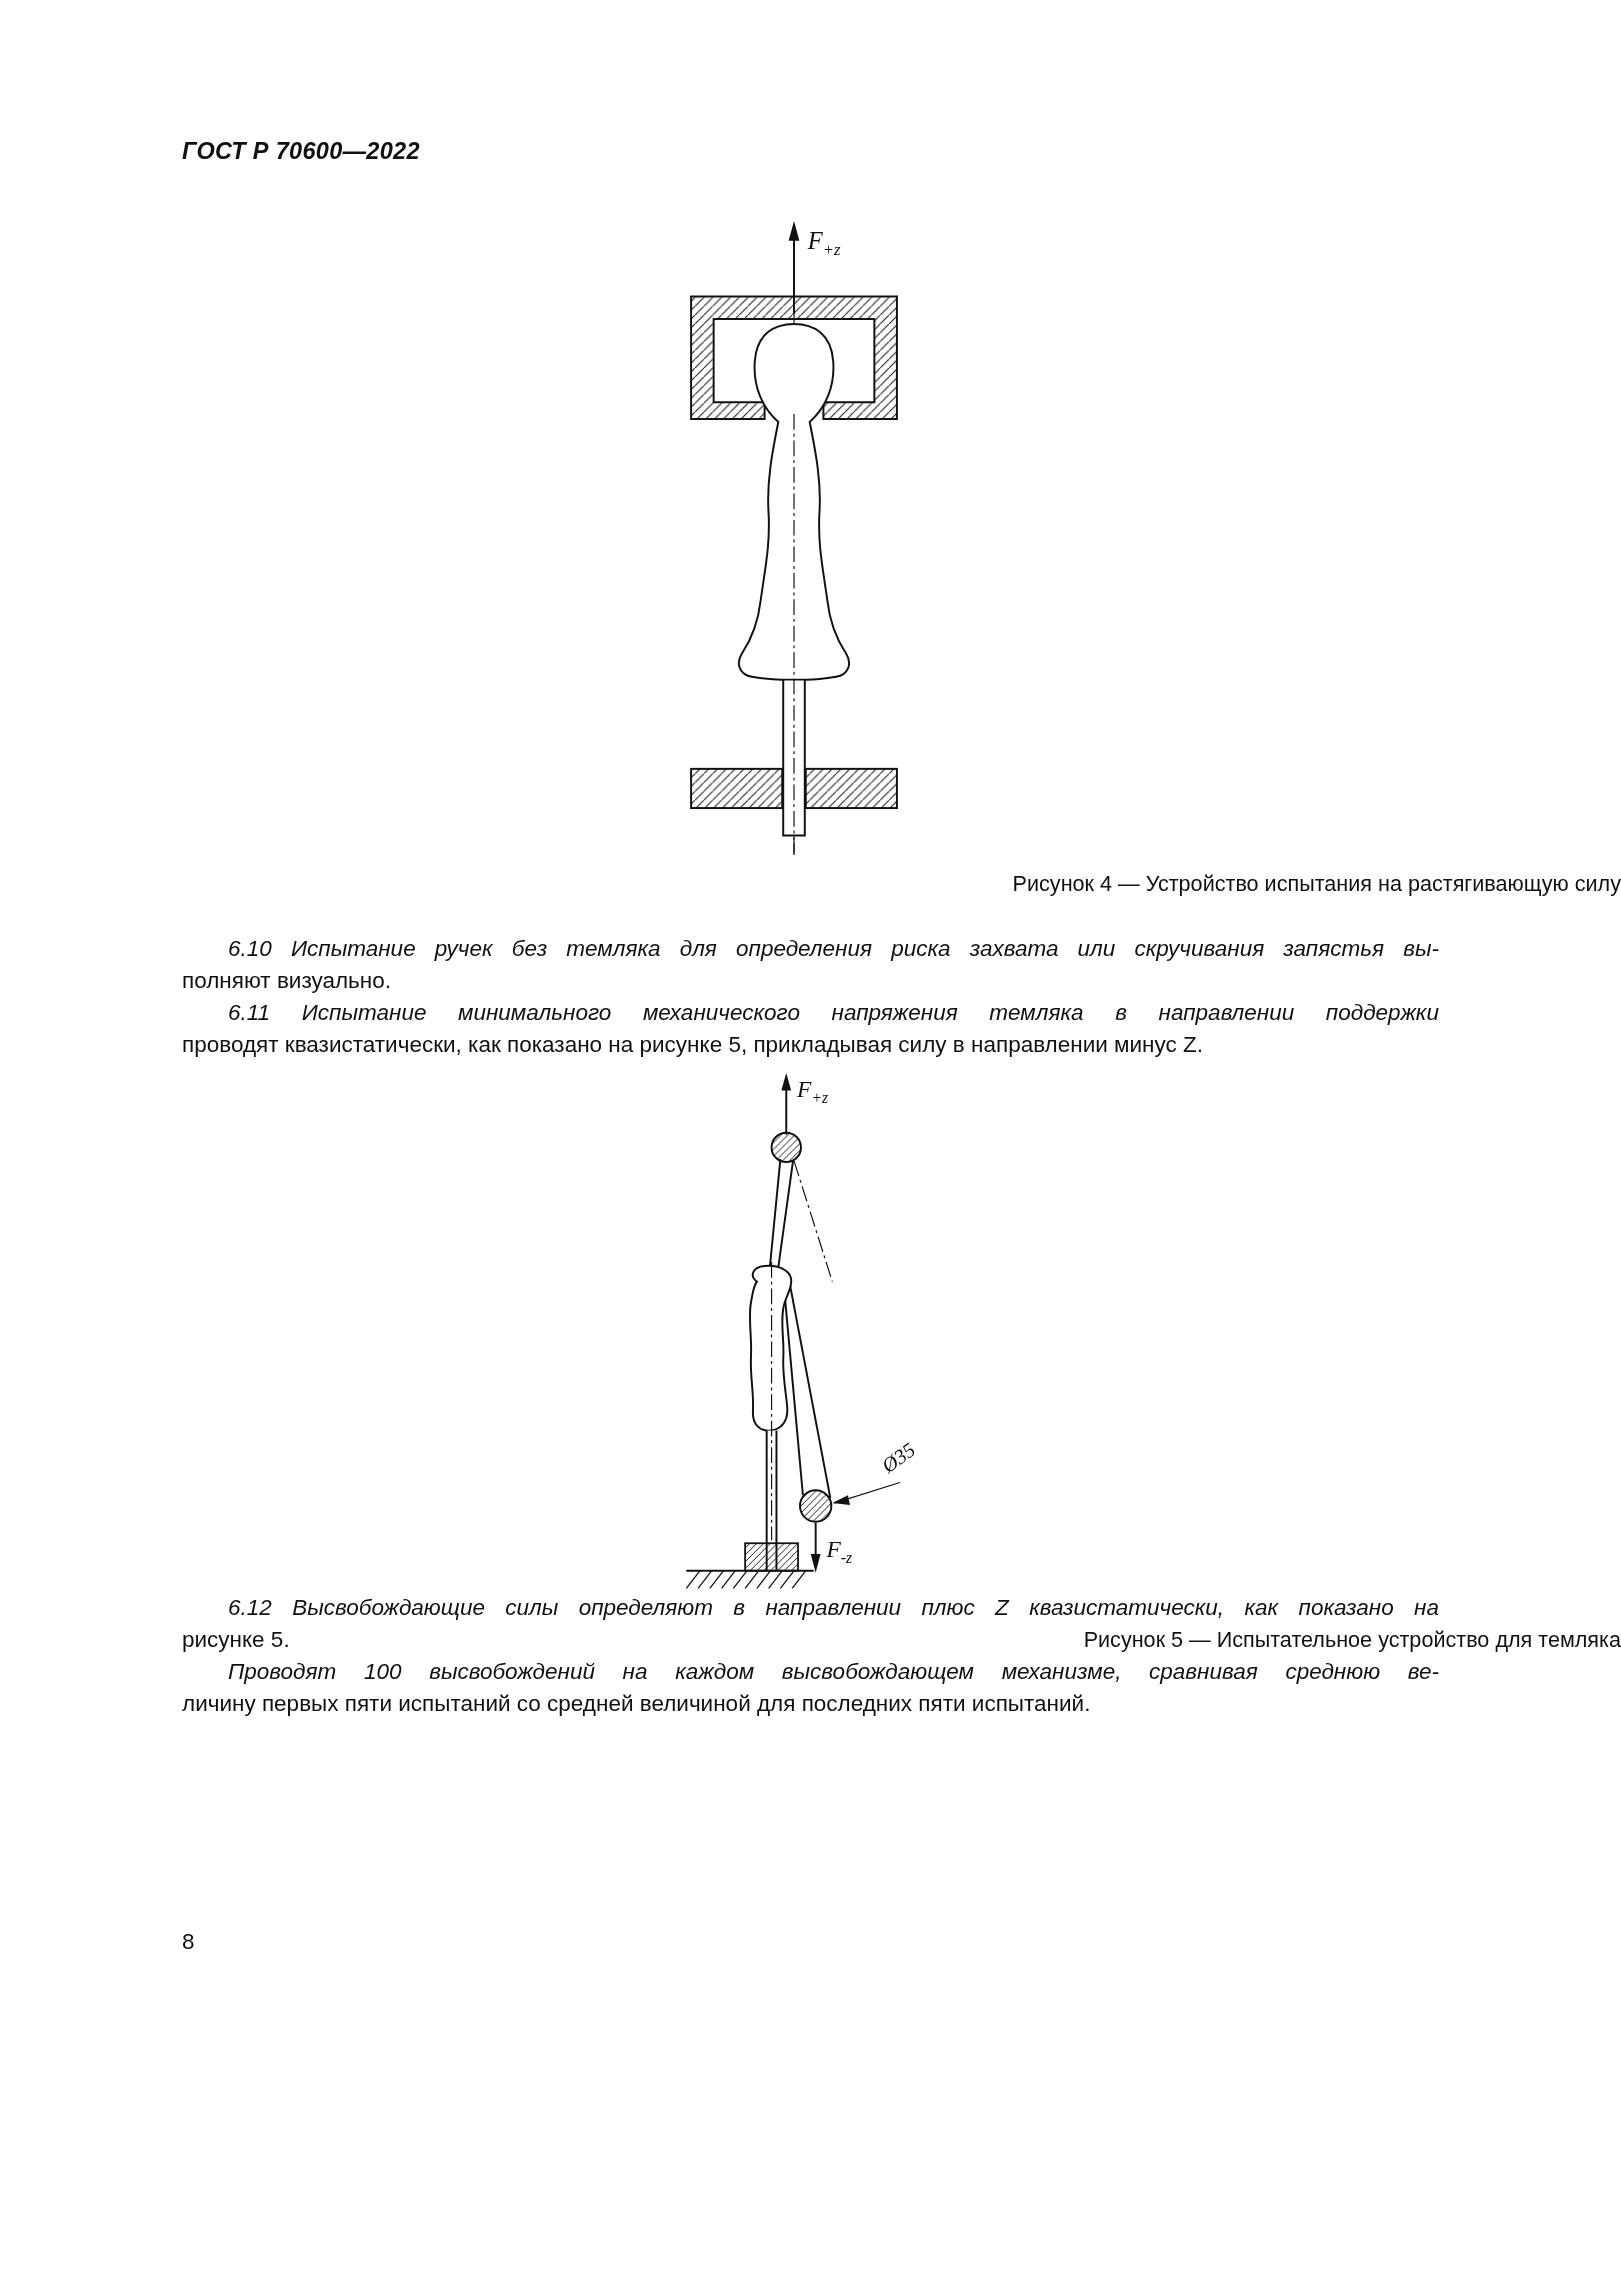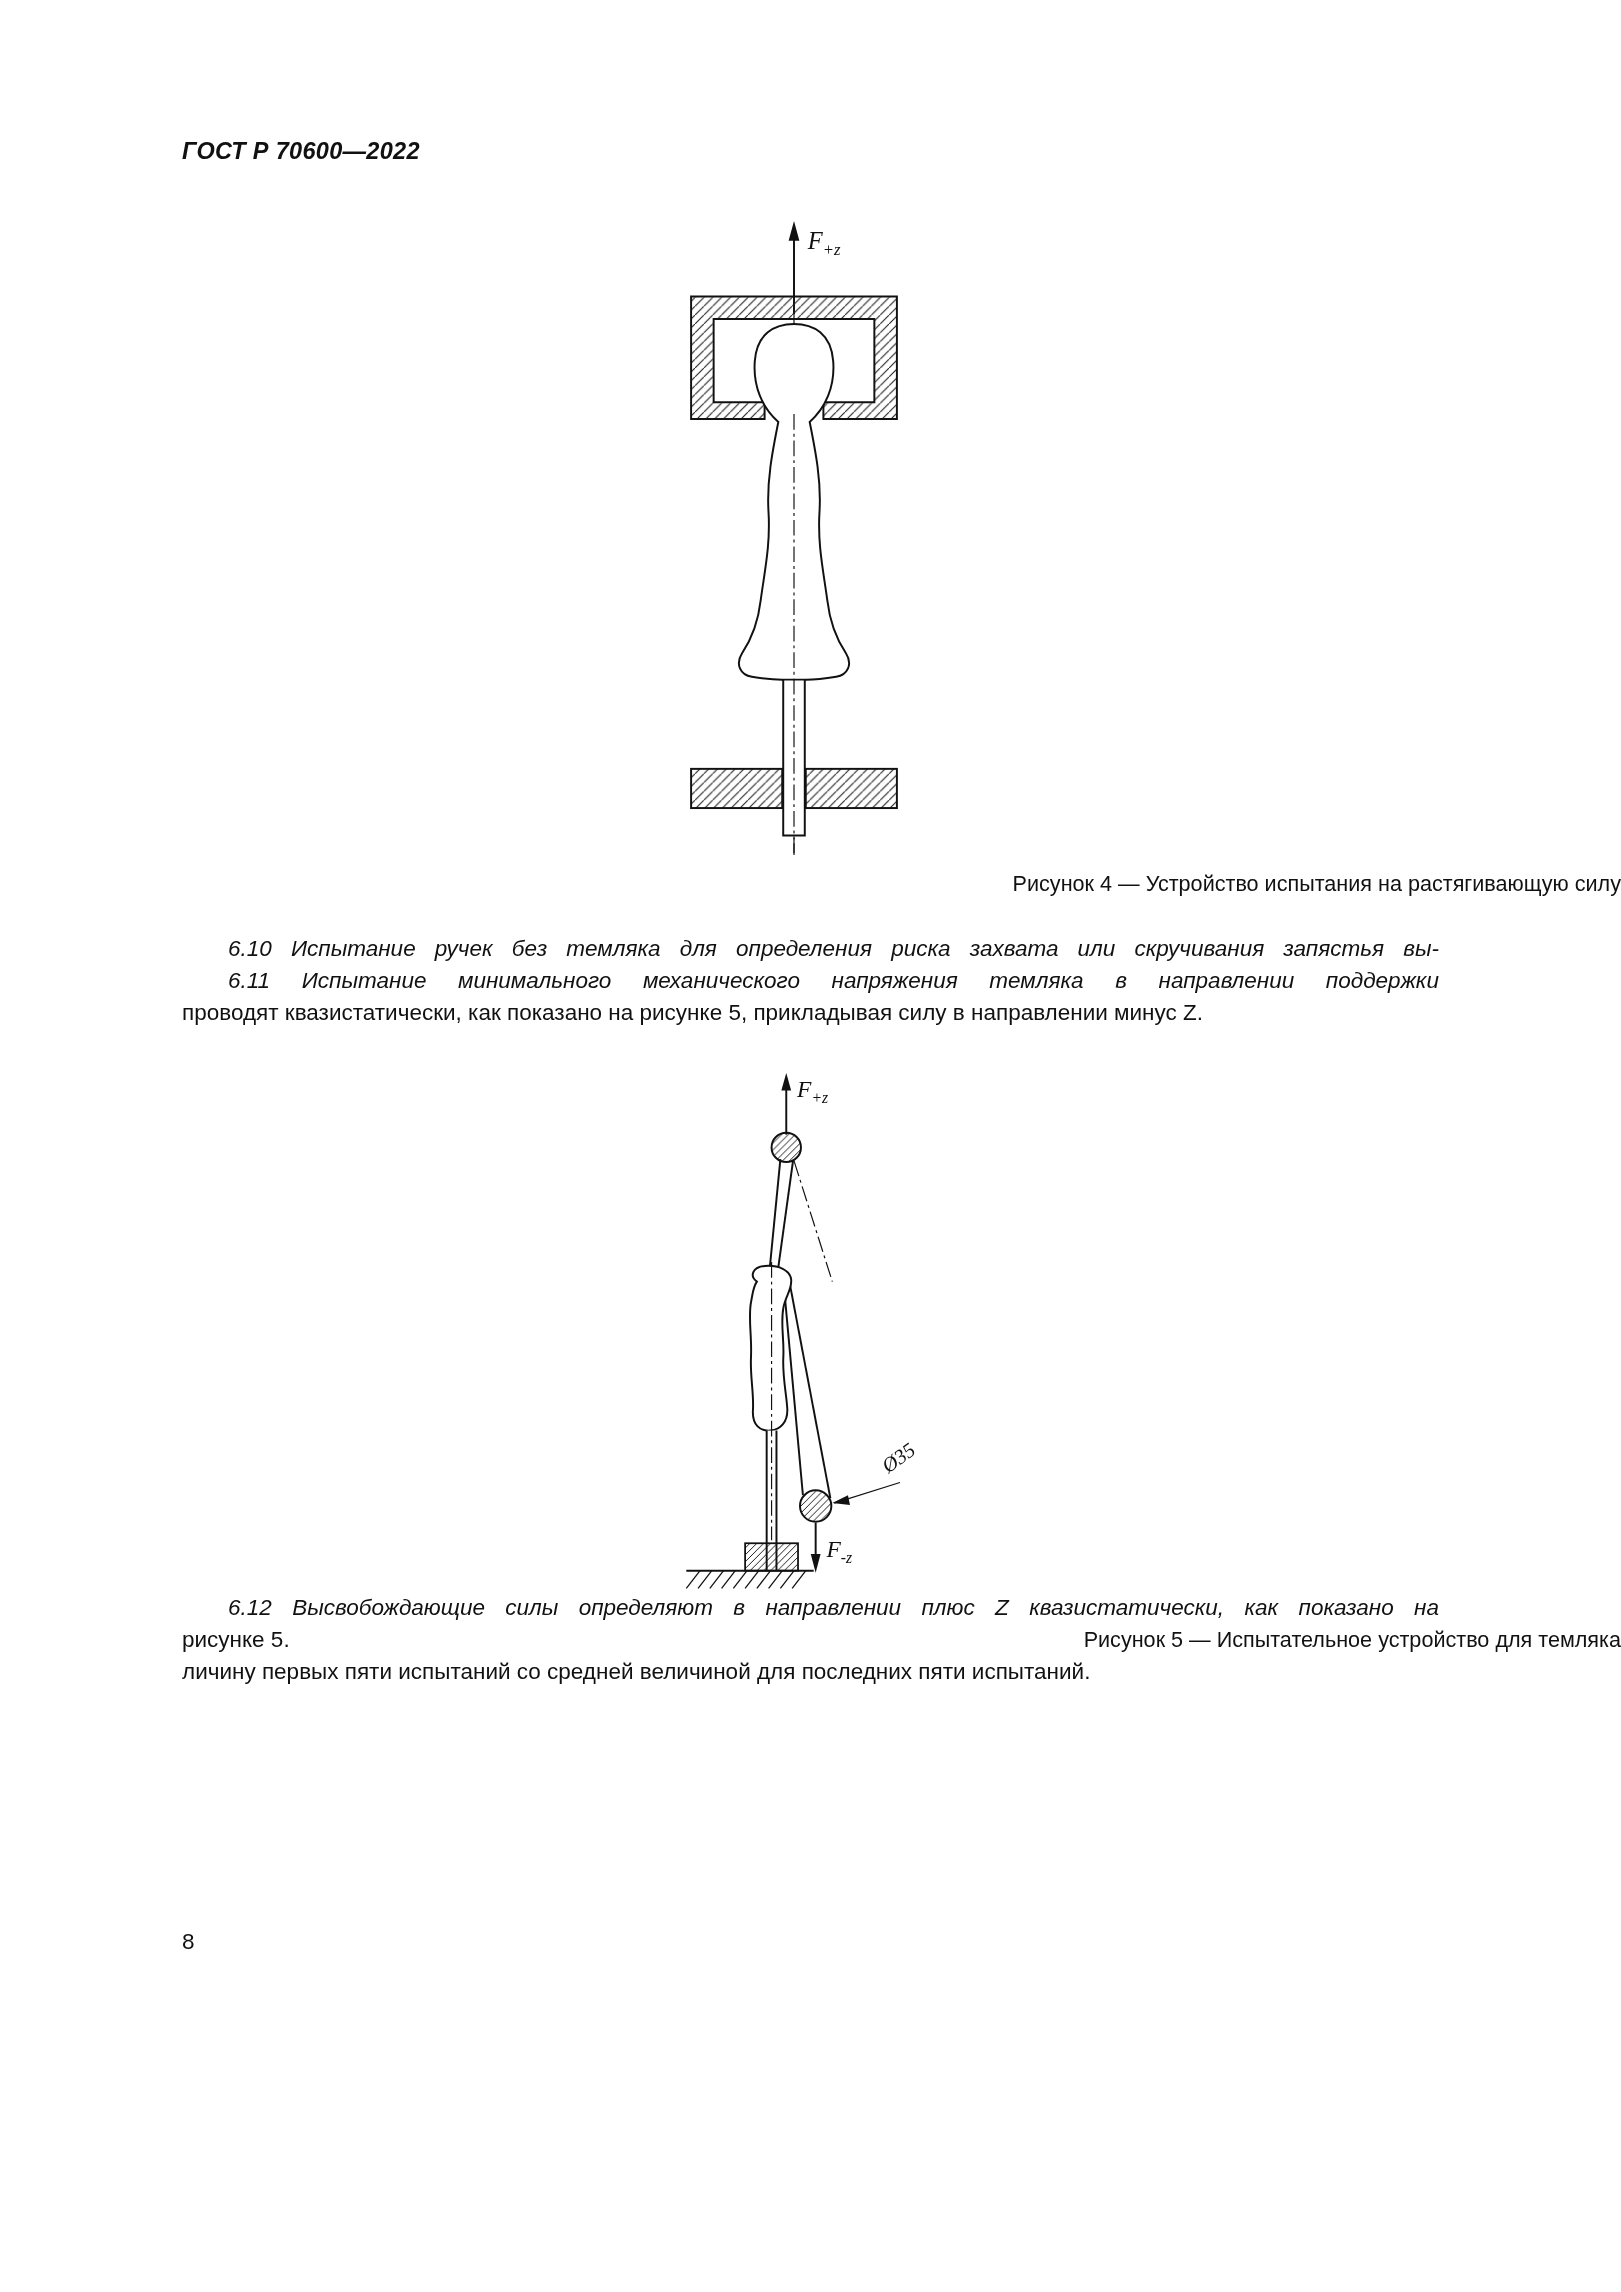--- a/index.html
+++ b/index.html
@@ -89,20 +89,21 @@
     <path d="M189,471 V630 H211 V471" fill="none" stroke="#111" stroke-width="2"></path>
   </g>
 
   <line class="cl" x1="200" y1="200" x2="200" y2="650"></line>
 </svg>
 
 <div class="abs caption cap4">Рисунок 4 — Устройство испытания на растягивающую силу</div>
 
 <div class="abs textblock tb1">
   <div class="line full indent">6.10 Испытание ручек без темляка для определения риска захвата или скручивания запястья вы-</div>
+  <div class="line">полняют визуально.</div>
   <div class="line full indent">6.11 Испытание минимального механического напряжения темляка в направлении поддержки</div>
   <div class="line">проводят квазистатически, как показано на рисунке 5, прикладывая силу в направлении минус Z.</div>
 </div>
 
 <svg class="abs fig5" width="353" height="534" viewBox="0 0 360 545">
   <defs>
     <pattern id="h5" width="7" height="7" patternUnits="userSpaceOnUse">
       <path d="M0,7 L7,0" stroke="#1a1a1a" stroke-width="1"></path>
     </pattern>
   </defs>
@@ -171,17 +172,18 @@
     <polygon points="172,513 167,494 177,494" fill="#111"></polygon>
   </g>
   <text x="183" y="497" font-size="24"><tspan>F</tspan><tspan font-size="16" dy="6">-z</tspan></text>
 </svg>
 
 <div class="abs caption cap5">Рисунок 5 — Испытательное устройство для темляка</div>
 
 <div class="abs textblock tb2">
   <div class="line full indent">6.12 Высвобождающие силы определяют в направлении плюс Z квазистатически, как показано на</div>
   <div class="line">рисунке 5.</div>
+  <div class="line full indent">Проводят 100 высвобождений на каждом высвобождающем механизме, сравнивая среднюю ве-</div>
   <div class="line">личину первых пяти испытаний со средней величиной для последних пяти испытаний.</div>
 </div>
 
 <div class="abs pagenum">8</div>
 
 
 </body></html>

